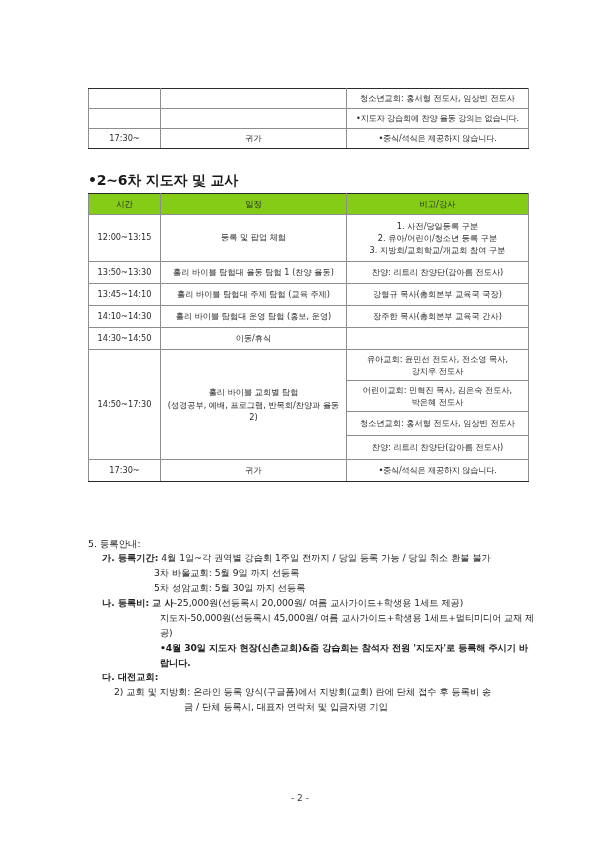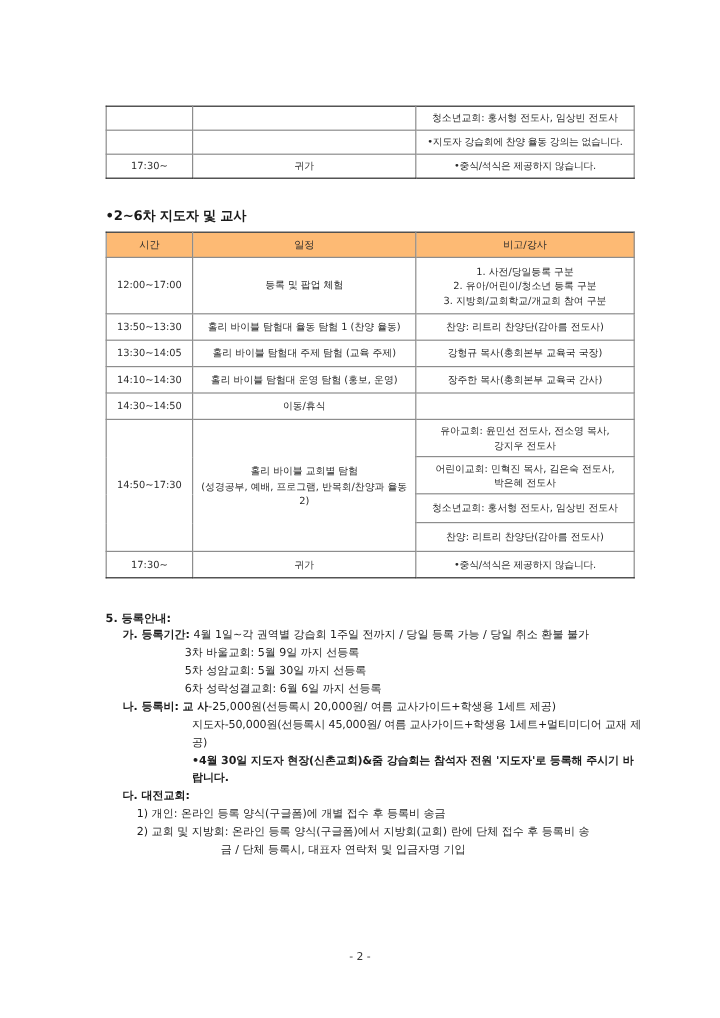--- a/index.html
+++ b/index.html
@@ -32,21 +32,21 @@
     color: #2a2a2a;
   }
   table.sched td, table.sched th {
     border: 0.6px solid #8d8d8d;
     padding: 2px 3px;
     vertical-align: middle;
     text-align: center;
     font-weight: normal;
   }
   table.sched th {
-    background: #fdba74;
+    background: #84cc16;
     font-size: 8.4px;
     padding: 4px 3px;
   }
   .col-time  { width: 72px; }
   .col-plan  { width: 186px; }
   .col-note  { width: 182px; }
 
   .note-left {
     text-align: left;
     padding-left: 6px;
@@ -63,21 +63,21 @@
     top: 88px;
     width: 440px;
   }
   .table-top td { height: 15px; }
 
   
   .caption {
     position: absolute;
     left: 88px;
     top: 172px;
-    font-size: 11px;
+    font-size: 14px;
     font-weight: bold;
     letter-spacing: -0.2px;
     color: #1a1a1a;
   }
 
   
   .table-main {
     position: absolute;
     left: 88px;
     top: 193px;
@@ -89,21 +89,21 @@
   
   .body-block {
     position: absolute;
     left: 88px;
     top: 508px;
     width: 448px;
     font-size: 9.2px;
     line-height: 1.62;
     color: #1d1d1d;
   }
-  .lv0 { font-weight: bold; font-size: 9.4px; }
+  .lv0 { font-weight: normal; font-size: 9.4px; margin-top: 28px; }
   .lv1 { padding-left: 14px; }
   .lv2 { padding-left: 66px; }
   .lv2b { padding-left: 72px; }
   .lv3 { padding-left: 26px; }
   .lv4 { padding-left: 96px; }
   .b  { font-weight: bold; }
   .spread { letter-spacing: -0.1px; }
 
   
   .pagenum {
@@ -156,35 +156,35 @@
     </colgroup>
     <thead>
       <tr>
         <th class="thick-top">시간</th>
         <th class="thick-top">일정</th>
         <th class="thick-top">비고/강사</th>
       </tr>
     </thead>
     <tbody>
       <tr>
-        <td style="height:42px">12:00~17:00</td>
+        <td style="height:42px">12:00~13:15</td>
         <td>등록 및 팝업 체험</td>
         <td class="note-left multi-line">
           <div>1. 사전/당일등록 구분</div>
           <div>2. 유아/어린이/청소년 등록 구분</div>
           <div>3. 지방회/교회학교/개교회 참여 구분</div>
         </td>
       </tr>
       <tr>
         <td style="height:17px">13:50~13:30</td>
         <td>홀리 바이블 탐험대 율동 탐험 1 (찬양 율동)</td>
         <td class="note-left">찬양: 리트리 찬양단(감아름 전도사)</td>
       </tr>
       <tr>
-        <td style="height:17px">13:30~14:05</td>
+        <td style="height:17px">13:45~14:10</td>
         <td>홀리 바이블 탐험대 주제 탐험 (교육 주제)</td>
         <td class="note-left">강형규 목사(총회본부 교육국 국장)</td>
       </tr>
       <tr>
         <td style="height:17px">14:10~14:30</td>
         <td>홀리 바이블 탐험대 운영 탐험 (홍보, 운영)</td>
         <td class="note-left">장주한 목사(총회본부 교육국 간사)</td>
       </tr>
       <tr>
         <td style="height:17px">14:30~14:50</td>
@@ -227,32 +227,30 @@
   <div class="body-block">
 
     <div class="lv0">5. 등록안내:</div>
 
     <div class="lv1">
       <span class="b">가. 등록기간:</span>
       <span>4월 1일~각 권역별 강습회 1주일 전까지 / 당일 등록 가능 / 당일 취소 환불 불가</span>
     </div>
     <div class="lv2">3차 바울교회: 5월 9일 까지 선등록</div>
     <div class="lv2">5차 성암교회: 5월 30일 까지 선등록</div>
-    <div class="lv2">6차 성락성결교회: 6월 6일 까지 선등록</div>
 
     <div class="lv1">
       <span class="b">나. 등록비:</span>
       <span class="b">교  사</span><span>-25,000원(선등록시 20,000원/ 여름 교사가이드+학생용 1세트 제공)</span>
     </div>
     <div class="lv2b spread">지도자-50,000원(선등록시 45,000원/ 여름 교사가이드+학생용 1세트+멀티미디어 교재 제공)</div>
     <div class="lv2b b spread">•4월 30일 지도자 현장(신촌교회)&amp;줌 강습회는 참석자 전원 '지도자'로 등록해 주시기 바랍니다.</div>
 
     <div class="lv1">
       <span class="b">다. 대전교회:</span>
     </div>
-    <div class="lv3">1) 개인: 온라인 등록 양식(구글폼)에 개별 접수 후 등록비 송금</div>
     <div class="lv3">2) 교회 및 지방회: 온라인 등록 양식(구글폼)에서 지방회(교회) 란에 단체 접수 후 등록비 송</div>
     <div class="lv4">금 / 단체 등록시, 대표자 연락처 및 입금자명 기입</div>
   </div>
 
   <div class="pagenum">- 2 -</div>
 
 </div>
 
 </body></html>

